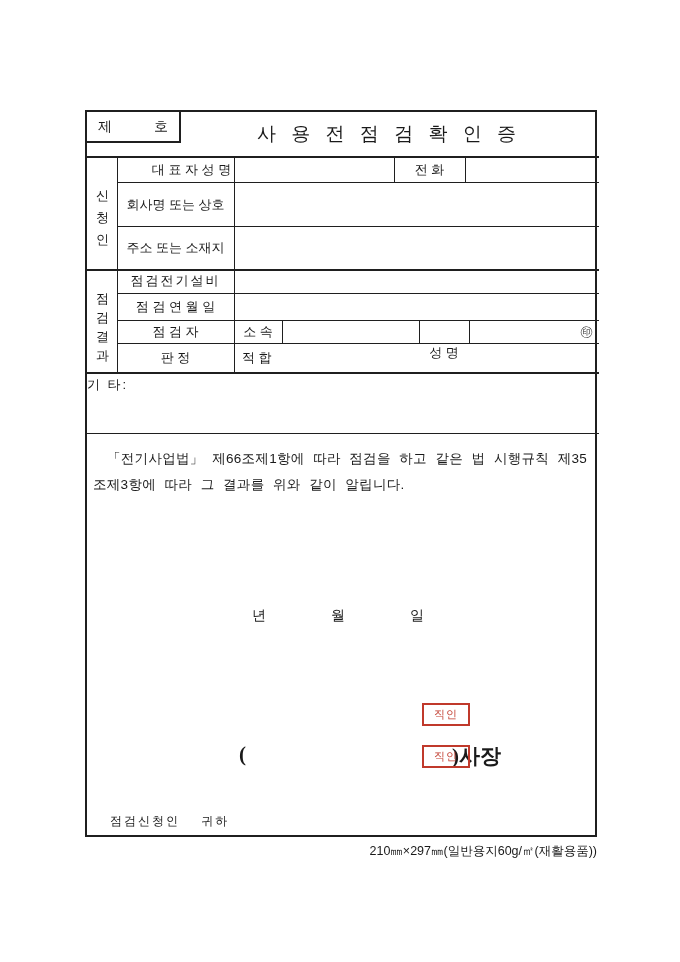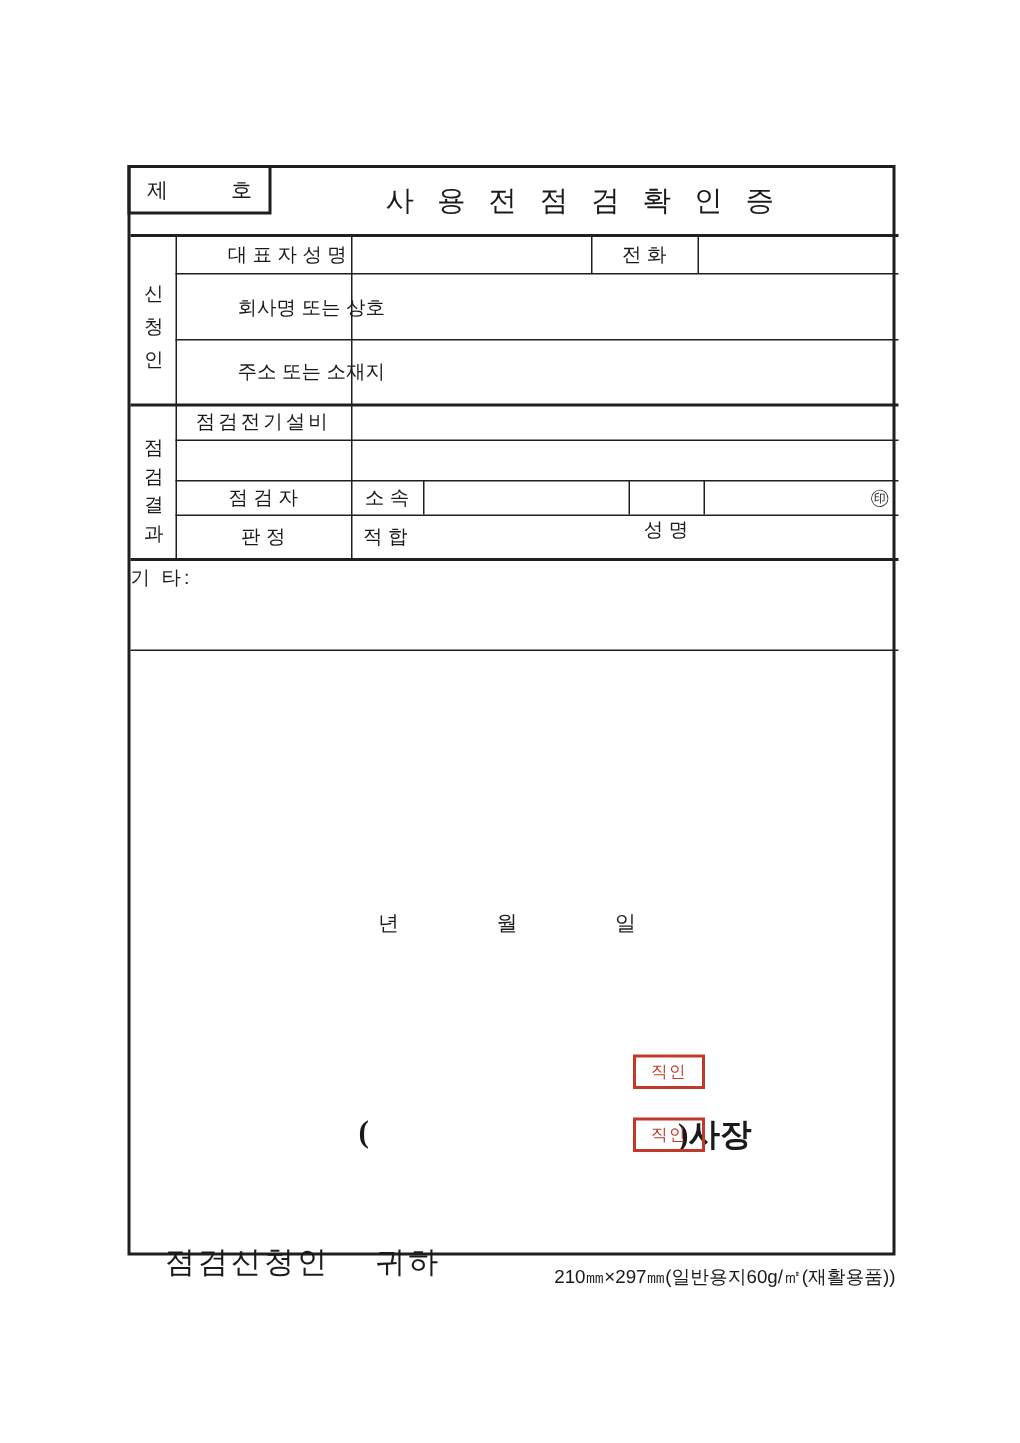--- a/index.html
+++ b/index.html
@@ -23,21 +23,21 @@
     left:-2px;top:-2px;width:96px;height:33px;border:2px solid #1f1f1f;box-sizing:border-box;
     display:flex;align-items:center;justify-content:space-between;padding:0 11px;font-size:14px;
   }
   .form-title{
     left:94px;top:0;width:416px;height:44px;display:flex;align-items:center;justify-content:center;
     font-size:19px;letter-spacing:5px;white-space:pre;
   }
 
   .cell{position:absolute;display:flex;align-items:center;font-size:13px;box-sizing:border-box;}
   .cell.center{justify-content:center;text-align:center;}
-  .cell.wrapc{justify-content:center;text-align:center;word-break:break-all;line-height:17px;padding:0 4px;margin-left:32px;}
+  .cell.wrapc{justify-content:center;text-align:center;word-break:break-all;line-height:17px;padding:0 4px;}
   .vgroup{
     position:absolute;display:flex;align-items:center;justify-content:center;
     writing-mode:vertical-rl;text-orientation:upright;letter-spacing:9px;font-size:13px;
   }
   .seal-cell{justify-content:flex-end;padding-right:6px;font-size:13px;}
 
   .etc-label{left:0;top:264px;font-size:13px;letter-spacing:2px;}
 
   .statement{
     left:6px;top:334px;width:500px;font-size:13.5px;line-height:26px;
@@ -54,21 +54,21 @@
     left:152px;top:630px;width:262px;display:flex;justify-content:space-between;
     font-family:"Liberation Serif","DejaVu Serif",serif;font-size:21px;font-weight:600;
   }
   .stamp{
     position:absolute;width:48px;height:23px;border:2px solid #c0392b;box-sizing:border-box;
     color:#c0392b;font-size:11px;display:flex;align-items:center;justify-content:center;letter-spacing:1px;
   }
   .stamp1{left:335px;top:591px;}
   .stamp2{left:335px;top:633px;}
 
-  .addressee{left:23px;top:701px;font-size:20px;letter-spacing:2px;white-space:pre;margin-top:15px;}
+  .addressee{left:23px;top:701px;font-size:12px;letter-spacing:2px;white-space:pre;}
 
   .paper-note{left:344px;top:843px;width:253px;text-align:right;font-size:12.5px;}
 </style>
 </head>
 <body>
 
 <div id="sheet">
 
 
   <div class="abs formbox">
@@ -103,34 +103,36 @@
     <div class="cell center" style="left:307px;top:45px;width:71px;height:25px;">전 화</div>
     <div class="cell" style="left:378px;top:45px;width:134px;height:25px;"></div>
     <div class="cell wrapc" style="left:30px;top:70px;width:117px;height:44px;">회사명 또는 상호</div>
     <div class="cell" style="left:147px;top:70px;width:365px;height:44px;"></div>
     <div class="cell wrapc" style="left:30px;top:114px;width:117px;height:43px;">주소 또는 소재지</div>
     <div class="cell" style="left:147px;top:114px;width:365px;height:43px;"></div>
 
     <div class="vgroup" style="left:0;top:157px;width:30px;height:103px;letter-spacing:6px;">점검결과</div>
     <div class="cell center" style="left:30px;top:157px;width:117px;height:24px;letter-spacing:2px;">점검전기설비</div>
     <div class="cell" style="left:147px;top:157px;width:365px;height:24px;"></div>
+    <div class="cell center" style="left:30px;top:181px;width:117px;height:27px;">점 검 연 월 일</div>
     <div class="cell" style="left:147px;top:181px;width:365px;height:27px;"></div>
     <div class="cell center" style="left:30px;top:208px;width:117px;height:23px;">점 검 자</div>
     <div class="cell center" style="left:147px;top:208px;width:48px;height:23px;">소 속</div>
     <div class="cell" style="left:195px;top:208px;width:137px;height:23px;"></div>
     <div class="cell center" style="left:332px;top:208px;width:50px;height:23px;margin-top:21px;">성 명</div>
     <div class="cell seal-cell" style="left:382px;top:208px;width:130px;height:23px;">
       <span>㊞</span>
     </div>
     <div class="cell" style="left:147px;top:231px;width:365px;height:29px;padding-left:8px;">적 합</div>
     <div class="cell center" style="left:30px;top:231px;width:117px;height:29px;">판 정</div>
 
     <div class="in etc-label">기 타:</div>
     <div class="cell" style="left:60px;top:262px;width:445px;height:55px;"></div>
 
+    <div class="in statement">「전기사업법」  제66조제1항에 따라 점검을 하고 같은 법 시행규칙 제35조제3항에 따라 그 결과를 위와 같이 알립니다.</div>
 
     <div class="in dateline">
       <span>년</span>
       <span>월</span>
       <span>일</span>
     </div>
 
     <div class="stamp stamp1">직인</div>
     <div class="in sig-branch">
       <span>(</span>

